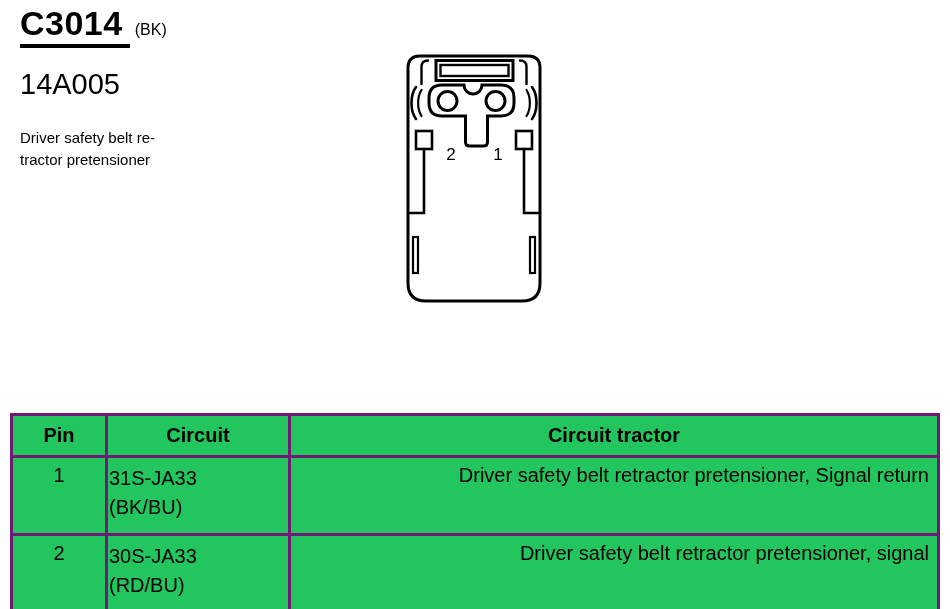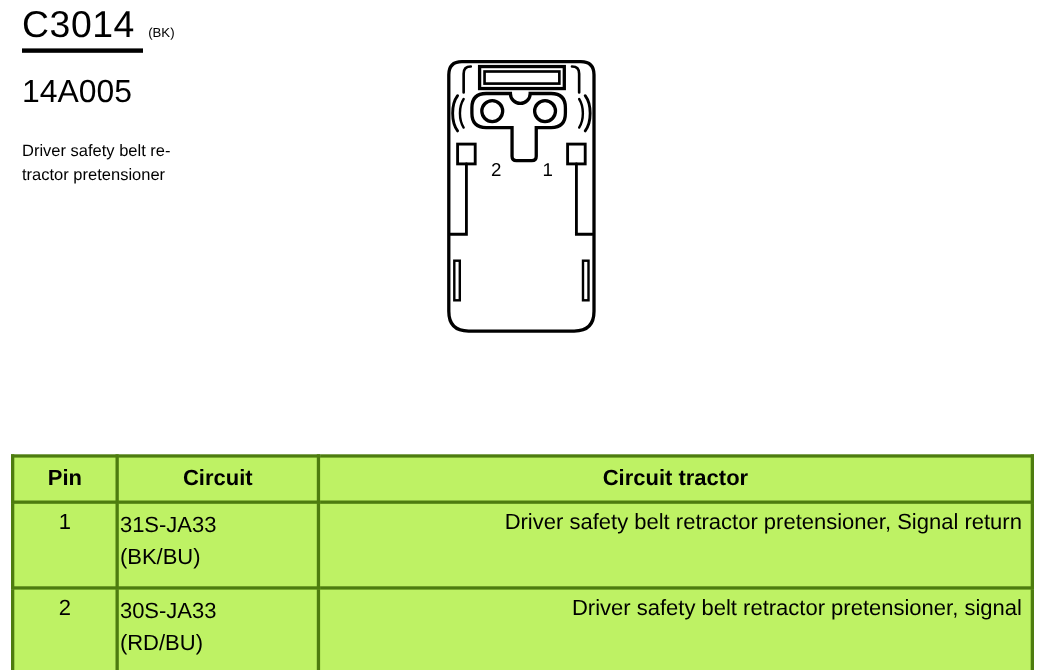--- a/index.html
+++ b/index.html
@@ -6,41 +6,41 @@
   body{
     width:950px;height:609px;background:#ffffff;color:#000000;
     font-family:"Liberation Sans","DejaVu Sans",sans-serif;
     position:relative;overflow:hidden;
   }
   .page{position:absolute;inset:0;}
 
   
   .id-row{position:absolute;left:20px;top:6px;white-space:nowrap;}
   .cid{
-    display:inline-block;font-size:34px;font-weight:normal;line-height:1;
+    display:inline-block;font-size:34px;font-weight:bold;line-height:1;
     letter-spacing:0.5px;border-bottom:4px solid #000;padding:0 7px 4px 0;
   }
-  .ccode{font-size:12px;margin-left:5px;vertical-align:baseline;}
+  .ccode{font-size:16px;margin-left:5px;vertical-align:baseline;}
   .pn{position:absolute;left:20px;top:70px;font-size:29px;font-weight:normal;line-height:1;}
   .desc{position:absolute;left:20px;top:127px;font-size:15px;line-height:22px;}
 
   
   .diagram{position:absolute;left:404px;top:53px;width:140px;height:252px;}
   .figcap{
     position:absolute;left:405px;top:316px;width:140px;text-align:center;
     font-size:16px;letter-spacing:0.5px;
   }
   .svgtext{font-family:"Liberation Sans","DejaVu Sans",sans-serif;font-size:17px;fill:#000;}
 
   
   table.pinout{
     position:absolute;left:10px;top:413px;width:930px;
     border-collapse:collapse;table-layout:fixed;font-size:20px;color:#000;
   }
-  table.pinout th,table.pinout td{border:3px solid #4d7c0f;background:#bef264;}
+  table.pinout th,table.pinout td{border:3px solid #701a75;background:#22c55e;}
   table.pinout th{font-weight:bold;text-align:center;vertical-align:middle;height:39px;padding:0;}
   table.pinout td{vertical-align:top;padding-top:6px;}
   tr.r1 td{height:68px;}
   tr.r2 td{height:74px;}
   td.pin-cell{text-align:center;}
   td.circuit-cell{text-align:left;line-height:29px;padding-top:4px;}
   td.func-cell{text-align:right;padding-left:22px;padding-right:8px;}
 </style>
 </head>
 <body>

